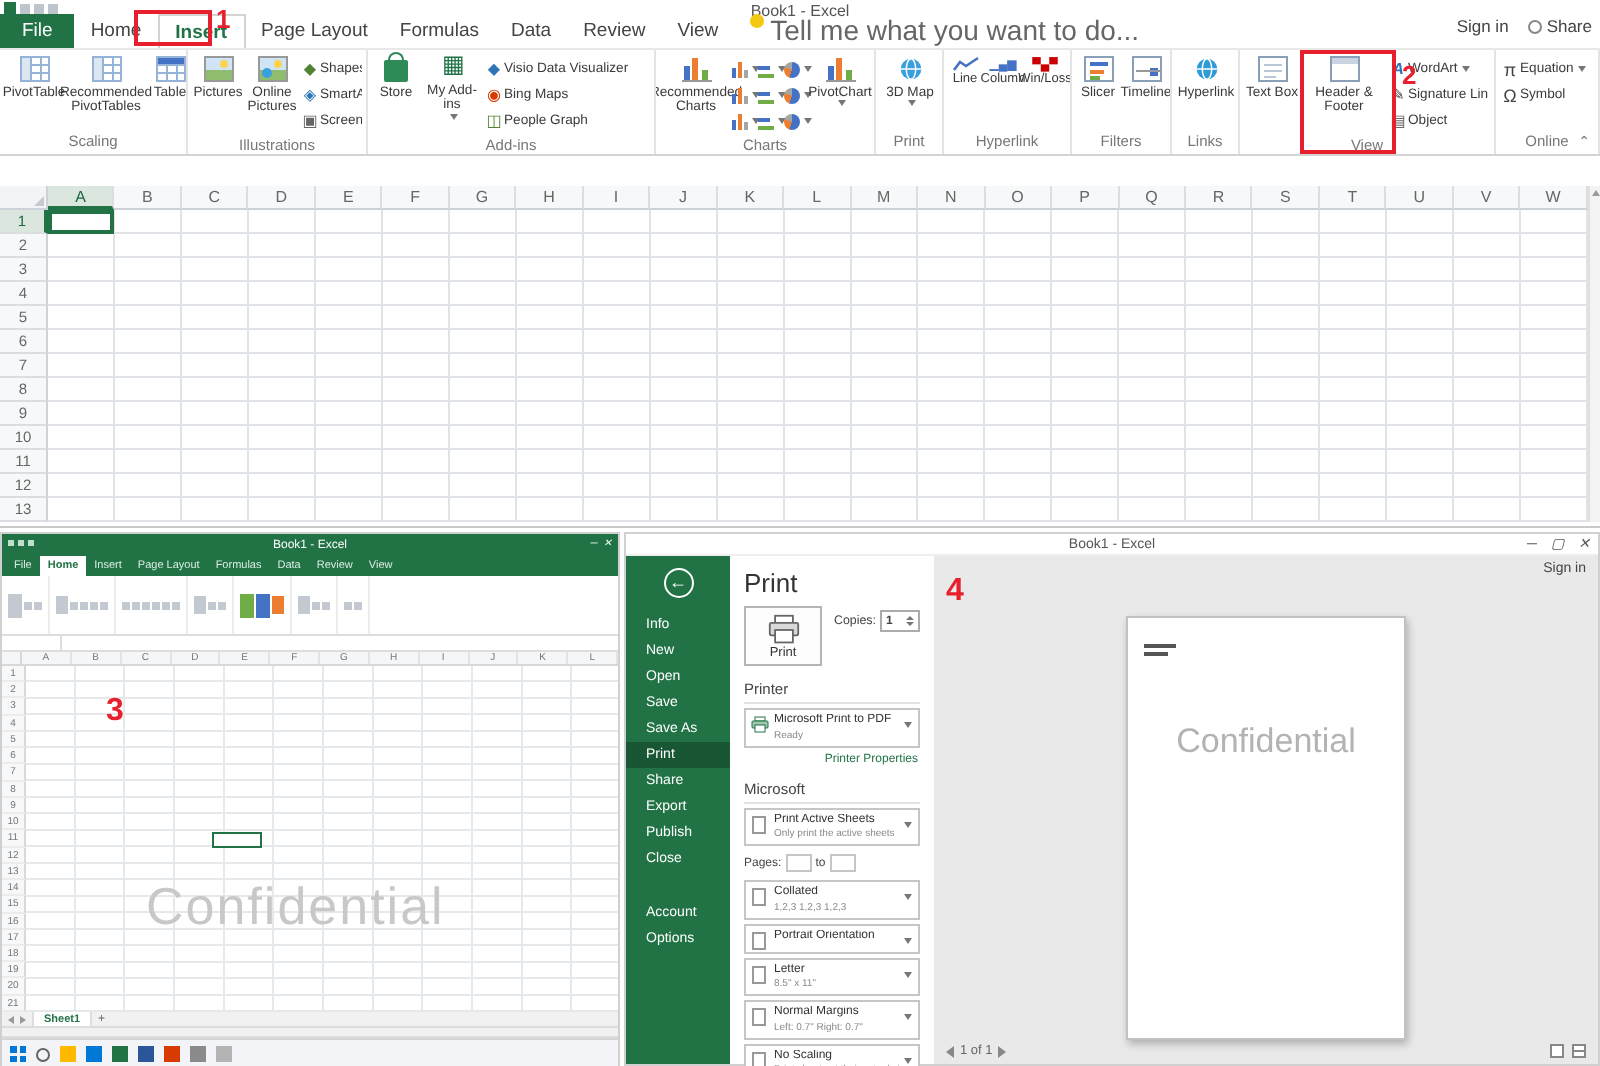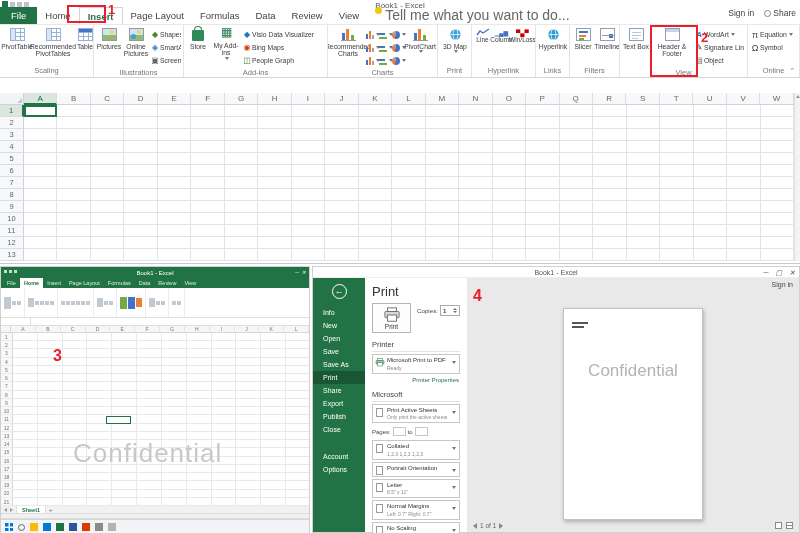--- a/index.html
+++ b/index.html
@@ -352,46 +352,46 @@
               <span>Column</span>
             </div>
           <div class="spk">
               <span class="spkic" style="color:#c00">▀▄▀</span>
               <span>Win/Loss</span>
             </div>
         </div>
         <div class="rgl">Hyperlink</div>
       </div>
 
+      <div class="rg" style="width:50px">
+        <div class="rgc">
+          <div class="bb" style="width:22px">
+              <i class="ic icslicer"></i>
+              <span class="lab">Slicer</span>
+            </div>
+          <div class="bb" style="width:26px">
+              <i class="ic ictl"></i>
+              <span class="lab">Timeline</span>
+            </div>
+        </div>
+        <div class="rgl">Filters</div>
+      </div>
+
       <div class="rg" style="width:34px">
         <div class="rgc">
           <div class="bb" style="width:30px">
             <svg class="ic" viewBox="0 0 16 13">
                 <circle cx="8" cy="6.5" r="5.5" fill="#2e9bd6"></circle>
                 <line x1="2.5" y1="6.5" x2="13.5" y2="6.5" stroke="#fff" stroke-width="0.8"></line>
                 <ellipse cx="8" cy="6.5" rx="2.5" ry="5.5" fill="none" stroke="#fff" stroke-width="0.8"></ellipse>
               </svg>
             <span class="lab">Hyperlink</span>
           </div>
         </div>
         <div class="rgl">Links</div>
-      </div>
-
-      <div class="rg" style="width:50px">
-        <div class="rgc">
-          <div class="bb" style="width:22px">
-              <i class="ic icslicer"></i>
-              <span class="lab">Slicer</span>
-            </div>
-          <div class="bb" style="width:26px">
-              <i class="ic ictl"></i>
-              <span class="lab">Timeline</span>
-            </div>
-        </div>
-        <div class="rgl">Filters</div>
       </div>
 
       <div class="rg" style="width:128px">
         <div class="rgc">
           <div class="bb" style="width:28px">
               <i class="ic icbox"></i>
               <span class="lab">Text Box</span>
             </div>
           <div class="bb" style="width:44px">
               <i class="ic ichf"></i>

